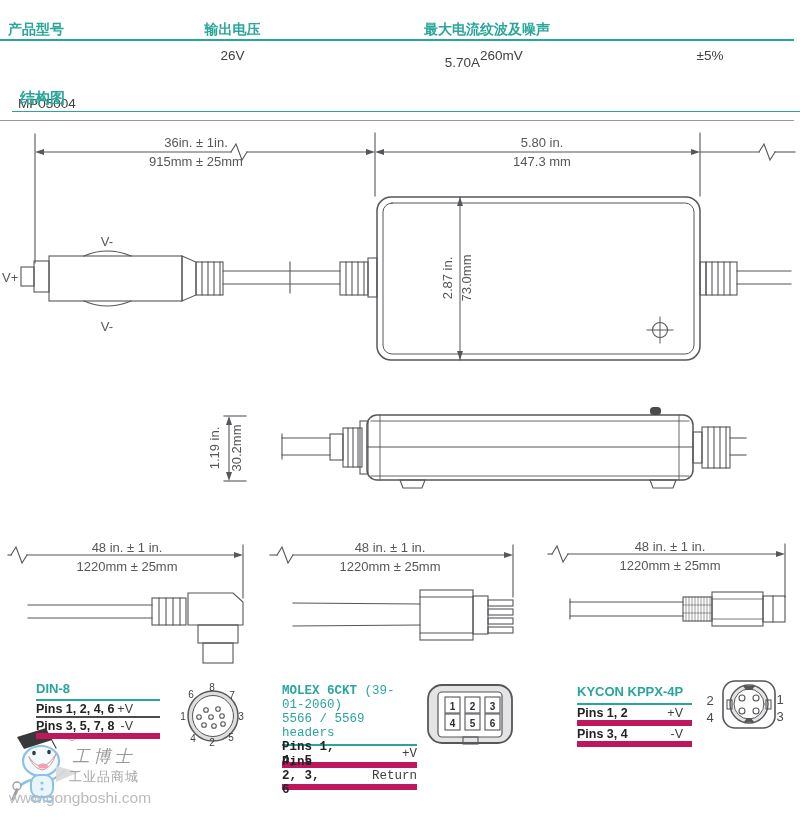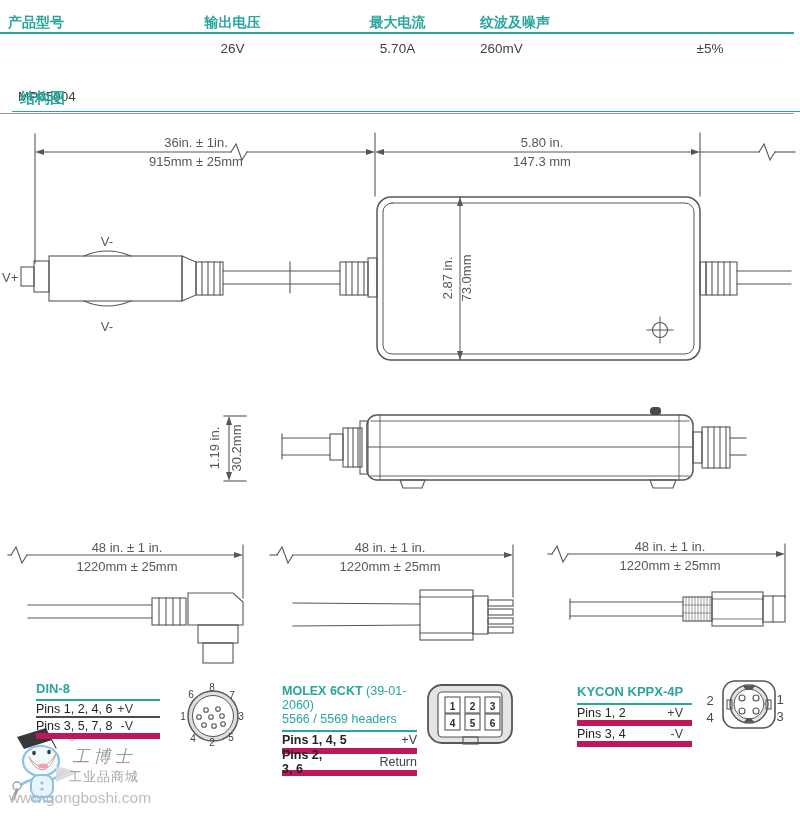--- a/index.html
+++ b/index.html
@@ -12,21 +12,21 @@
         font-family:"Liberation Sans","DejaVu Sans",sans-serif;}
   
   .spec{position:absolute;top:14px;left:0;width:794px;}
   .spec-head{display:flex;align-items:flex-end;border-bottom:2px solid var(--teal);}
   .spec-head .c{color:var(--teal);font-weight:bold;font-size:14px;}
   .spec-vals{display:flex;padding:7px 0 9px 0;border-bottom:1px solid #9a9a9a;}
   .spec-vals .c{font-size:13.5px;color:var(--dark);}
   .c0{width:150px;text-align:left;padding-left:8px;box-sizing:border-box;}
   .spec-vals .c0{padding-left:18px;margin-top:48px;}
   .c1{width:165px;text-align:center;}
-  .c2{width:165px;text-align:center;}
+  .c2{width:165px;text-align:right;margin-top:7px;}
   .c3{width:150px;text-align:left;}
   .c4{width:160px;text-align:center;}
   
   .section-title{position:absolute;top:89px;left:12px;width:787px;color:var(--teal);
     font-weight:bold;font-size:15px;padding:0 0 3px 8px;border-bottom:1px solid var(--teal);}
   
   .drawing{position:absolute;left:0;top:0;}
   .drawing text{font-family:"Liberation Sans","DejaVu Sans",sans-serif;}
   .dim{font-size:13px;fill:#57575b;}
   .pin-num{font-size:10px;fill:#3f3f41;}
@@ -39,21 +39,21 @@
   .wm-reg{font-size:11px;fill:#9b9b9b;}
   
   .pin-block{position:absolute;}
   .pin-title{font-size:13px;font-weight:bold;color:var(--teal);padding-bottom:3px;
              border-bottom:2px solid var(--teal);}
   .pin-desc{font-size:12.5px;color:var(--teal);line-height:14px;}
   .rule-teal{border-bottom:2px solid var(--teal);margin-top:4px;}
   .pin-row{display:flex;align-items:center;font-size:12.5px;height:15px;
            border-bottom:6px solid #be185d;color:var(--dark);}
   .pin-row.dark{border-bottom:2px solid #4b4b4d;}
-  .pin-row .pins{font-weight:normal;color:#232325;}
+  .pin-row .pins{font-weight:bold;color:#232325;}
   .val-right{margin-left:auto;}
   .molex-rows .pin-row{height:16px;gap:48px;}
   .molex-rows .pins{width:85px;font-weight:bold;}
 </style>
 </head>
 <body>
 
 <div class="page">
 
   <svg class="drawing" width="800" height="818" viewBox="0 0 800 818">
@@ -354,21 +354,21 @@
     <div class="pin-row dark">
       <span class="pins">Pins 1, 2, 4, 6</span>
       <span class="val-right" style="margin-right:27px;">+V</span>
     </div>
     <div class="pin-row">
       <span class="pins">Pins 3, 5, 7, 8</span>
       <span class="val-right" style="margin-right:27px;">-V</span>
     </div>
   </div>
 
-  <div class="pin-block molex-rows" style="left:282px;top:684px;width:135px;">
+  <div class="pin-block molex-rows" style="left:282px;top:684px;width:135px;font-family:Liberation Mono, monospace;">
     <div class="pin-desc" style="font-weight:bold;">
       <span>MOLEX 6CKT</span>
       <span class="suffix" style="font-weight:normal;">(39-01-2060)</span>
     </div>
     <div class="pin-desc">5566 / 5569 headers</div>
     <div class="rule-teal"></div>
     <div class="pin-row">
       <span class="pins">Pins 1, 4, 5</span>
       <span>+V</span>
     </div>

